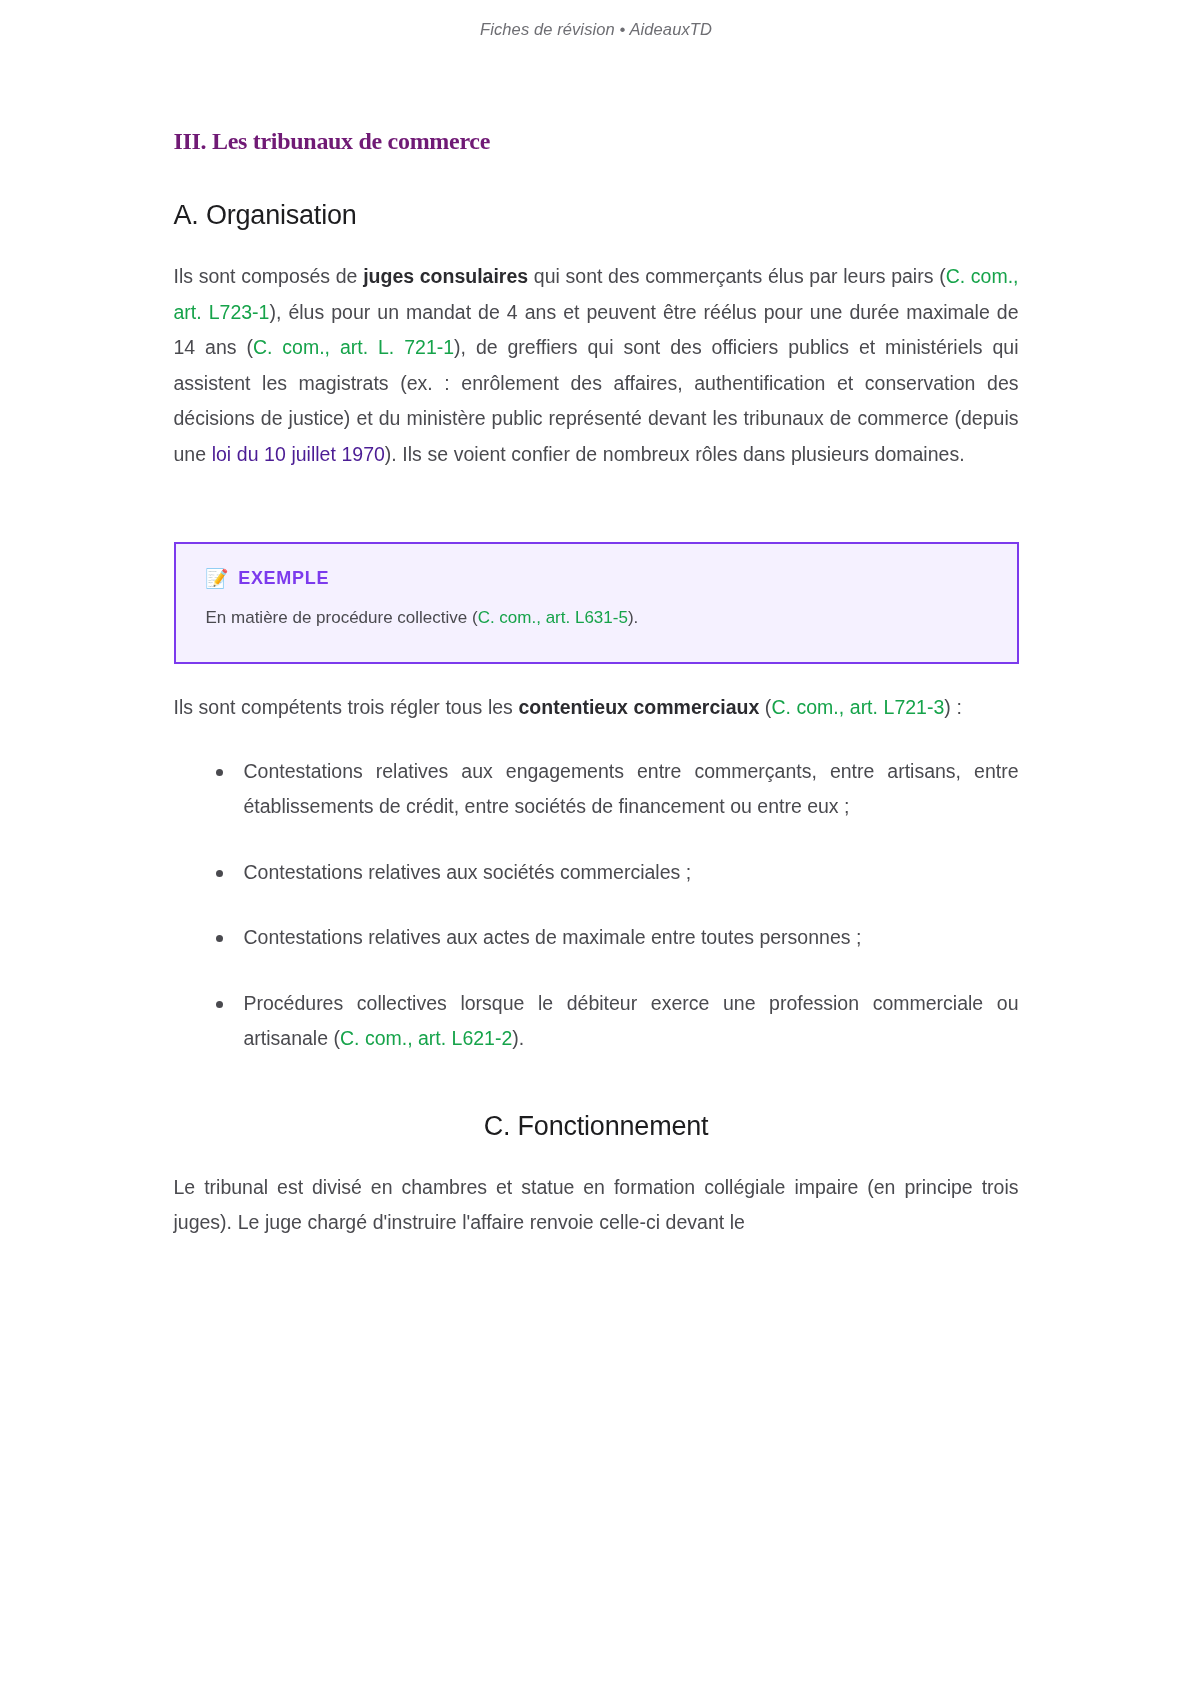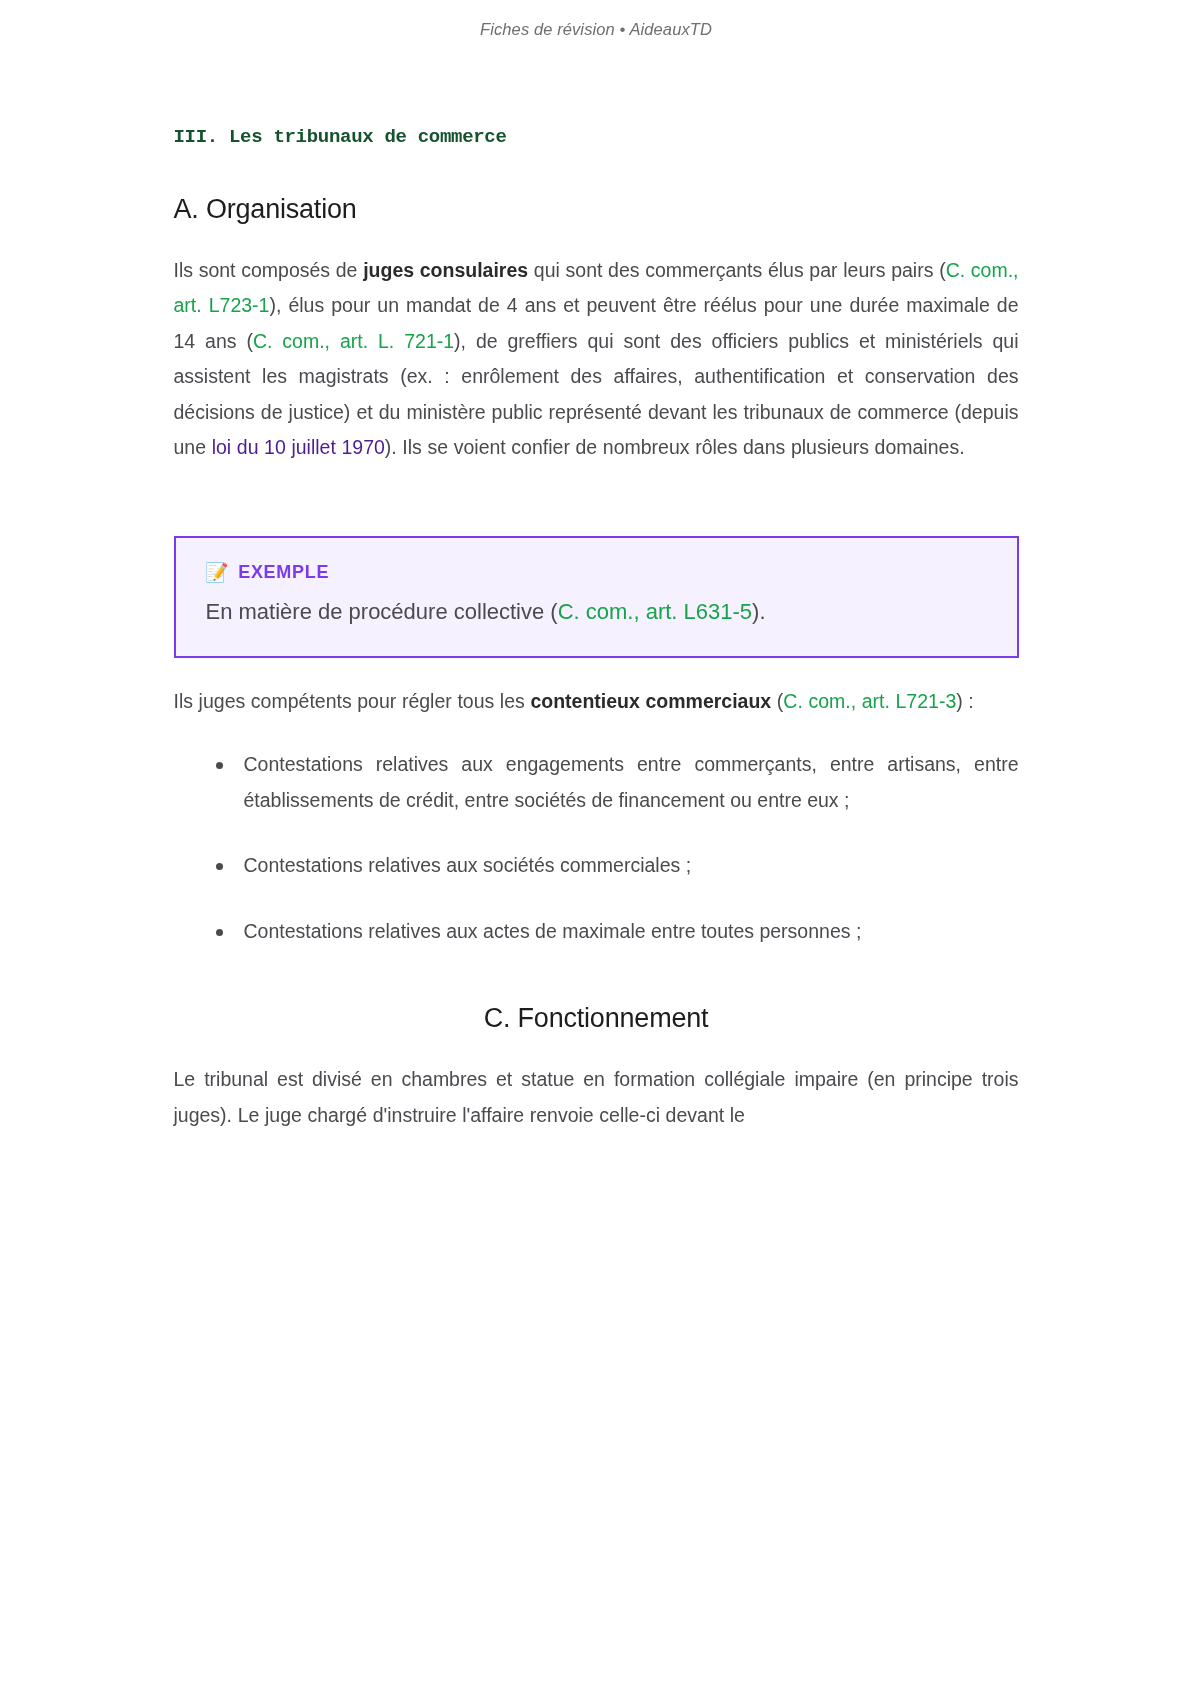--- a/index.html
+++ b/index.html
@@ -42,24 +42,24 @@
   
   .content {
     width: 845px;
     margin: 0 auto;
     padding-top: 86px;
     flex: 1 0 auto;
     box-sizing: border-box;
   }
 
   h1.section-title {
-    font-family: Liberation Mono, monospace;
-    font-size: 19px;
+    font-family: Liberation Serif, serif;
+    font-size: 24px;
     font-weight: bold;
-    color: #14532d;
+    color: #701a75;
     margin: 0 0 0 0;
     letter-spacing: -0.3px;
     line-height: 1.25;
   }
 
   h2.sub-title {
     font-family: "Liberation Sans", sans-serif;
     font-size: 27px;
     font-weight: normal;
     color: #1d1d1f;
@@ -113,21 +113,21 @@
     display: inline-block;
   }
   .callout-label {
     font-family: "Liberation Sans", sans-serif;
     font-weight: bold;
     font-size: 18px;
     letter-spacing: 0.7px;
     color: #7c3aed;
   }
   .callout-body {
-    font-size: 22px;
+    font-size: 17px;
     line-height: 33px;
     color: #4a4a4f;
     margin: 0;
   }
 
   
   ul.bullets {
     list-style: none;
     margin: 28px 0 0 0;
     padding: 0;
@@ -186,26 +186,27 @@
 
     <div class="callout">
       <div class="callout-head">
         <span class="callout-icon">📝</span>
         <span class="callout-label">EXEMPLE</span>
       </div>
       <p class="callout-body"><span>En matière de procédure collective (</span><span class="cite">C. com., art. L631-5</span><span>).</span></p>
     </div>
 
 
-    <p class="body-text"><span>Ils juges compétents pour régler tous les </span><strong class="bold">contentieux commerciaux</strong><span> (</span><span class="cite">C. com., art. L721-3</span><span>) :</span></p>
+    <p class="body-text"><span>Ils sont compétents trois régler tous les </span><strong class="bold">contentieux commerciaux</strong><span> (</span><span class="cite">C. com., art. L721-3</span><span>) :</span></p>
 
     <ul class="bullets">
       <li>Contestations relatives aux engagements entre commerçants, entre artisans, entre établissements de crédit, entre sociétés de financement ou entre eux ;</li>
       <li>Contestations relatives aux sociétés commerciales ;</li>
       <li>Contestations relatives aux actes de maximale entre toutes personnes ;</li>
+      <li><span>Procédures collectives lorsque le débiteur exerce une profession commerciale ou artisanale (</span><span class="cite">C. com., art. L621-2</span><span>).</span></li>
     </ul>
 
     <div class="spacer-after-list"></div>
 
     <h2 class="sub-title tight">C. Fonctionnement</h2>
 
     <p class="body-text">Le tribunal est divisé en chambres et statue en formation collégiale impaire (en principe trois juges). Le juge chargé d'instruire l'affaire renvoie celle-ci devant le</p>
 
   </div>
 

